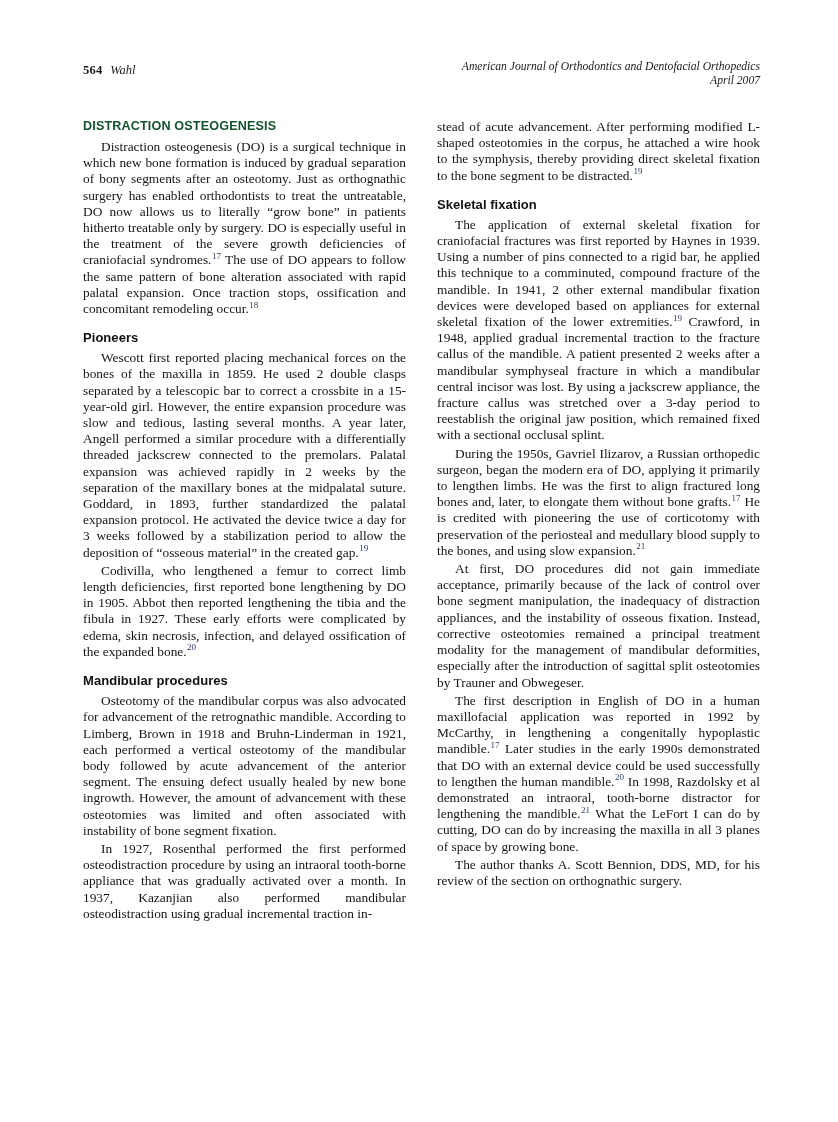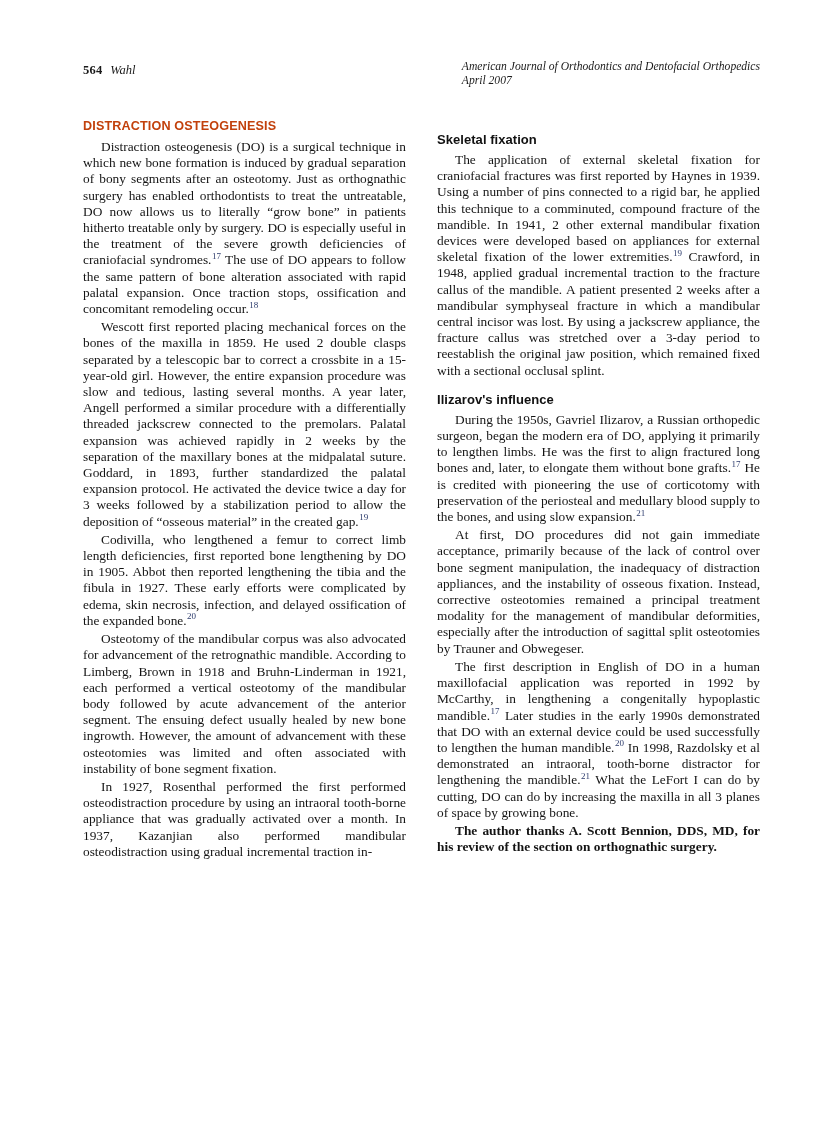--- a/index.html
+++ b/index.html
@@ -47,20 +47,21 @@
   .rh-author {
     font-family: "Liberation Serif", serif;
     font-style: italic;
     font-size: 12.5px;
     margin-left: 8px;
   }
   .rh-right {
     position: absolute;
     right: 0;
     top: 0;
+    text-align: right;
     font-family: "Liberation Serif", serif;
     font-style: italic;
     font-size: 11.6px;
     line-height: 14.4px;
   }
   .rh-right div { white-space: nowrap; }
 
   
   .columns {
     position: absolute;
@@ -76,21 +77,21 @@
   .col-left  { left: 0px; }
   .col-right { left: 354px; }
 
   h2.section-title {
     margin: 0 0 5px 0;
     font-family: "Liberation Sans", sans-serif;
     font-weight: bold;
     font-size: 12.6px;
     letter-spacing: 0.15px;
     line-height: 15px;
-    color: #c2410c;
+    color: #14532d;
   }
   h3.sub-title {
     margin: 13px 0 5px 0;
     font-family: "Liberation Sans", sans-serif;
     font-weight: bold;
     font-size: 13px;
     letter-spacing: 0.05px;
     line-height: 15px;
     color: #111111;
   }
@@ -112,21 +113,21 @@
 
   sup.ref {
     font-size: 9px;
     vertical-align: super;
     line-height: 0;
     color: #2b3a6b;
     font-family: "Liberation Serif", serif;
     padding-left: 0.5px;
   }
 
-  .gap-before { margin-top: 13px; font-weight: bold; }
+  .gap-before { margin-top: 13px; }
 </style>
 </head>
 <body>
 
 <div class="page">
 
   <div class="running-head">
     <div class="rh-left">
       <span class="rh-folio">564</span><span class="rh-author">Wahl</span>
     </div>
@@ -137,40 +138,42 @@
   </div>
 
   <div class="columns">
 
     <div class="col col-left">
 
       <h2 class="section-title">DISTRACTION OSTEOGENESIS</h2>
 
       <p class="para"><span>Distraction osteogenesis (DO) is a surgical technique in which new bone formation is induced by gradual separation of bony segments after an osteotomy. Just as orthognathic surgery has enabled orthodontists to treat the untreatable, DO now allows us to literally “grow bone” in patients hitherto treatable only by surgery. DO is especially useful in the treatment of the severe growth deficiencies of craniofacial syndromes.</span><sup class="ref">17</sup><span> The use of DO appears to follow the same pattern of bone alteration associated with rapid palatal expansion. Once traction stops, ossification and concomitant remodeling occur.</span><sup class="ref">18</sup></p>
 
+      <h3 class="sub-title">Pioneers</h3>
 
       <p class="para"><span>Wescott first reported placing mechanical forces on the bones of the maxilla in 1859. He used 2 double clasps separated by a telescopic bar to correct a crossbite in a 15-year-old girl. However, the entire expansion procedure was slow and tedious, lasting several months. A year later, Angell performed a similar procedure with a differentially threaded jackscrew connected to the premolars. Palatal expansion was achieved rapidly in 2 weeks by the separation of the maxillary bones at the midpalatal suture. Goddard, in 1893, further standardized the palatal expansion protocol. He activated the device twice a day for 3 weeks followed by a stabilization period to allow the deposition of “osseous material” in the created gap.</span><sup class="ref">19</sup></p>
 
       <p class="para"><span>Codivilla, who lengthened a femur to correct limb length deficiencies, first reported bone lengthening by DO in 1905. Abbot then reported lengthening the tibia and the fibula in 1927. These early efforts were complicated by edema, skin necrosis, infection, and delayed ossification of the expanded bone.</span><sup class="ref">20</sup></p>
 
+      <h3 class="sub-title">Mandibular procedures</h3>
 
       <p class="para">Osteotomy of the mandibular corpus was also advocated for advancement of the retrognathic mandible. According to Limberg, Brown in 1918 and Bruhn-Linderman in 1921, each performed a vertical osteotomy of the mandibular body followed by acute advancement of the anterior segment. The ensuing defect usually healed by new bone ingrowth. However, the amount of advancement with these osteotomies was limited and often associated with instability of bone segment fixation.</p>
 
       <p class="para">In 1927, Rosenthal performed the first performed osteodistraction procedure by using an intraoral tooth-borne appliance that was gradually activated over a month. In 1937, Kazanjian also performed mandibular osteodistraction using gradual incremental traction in-</p>
 
     </div>
 
     <div class="col col-right">
 
+      <p class="para no-indent"><span>stead of acute advancement. After performing modified L-shaped osteotomies in the corpus, he attached a wire hook to the symphysis, thereby providing direct skeletal fixation to the bone segment to be distracted.</span><sup class="ref">19</sup></p>
 
       <h3 class="sub-title">Skeletal fixation</h3>
 
       <p class="para"><span>The application of external skeletal fixation for craniofacial fractures was first reported by Haynes in 1939. Using a number of pins connected to a rigid bar, he applied this technique to a comminuted, compound fracture of the mandible. In 1941, 2 other external mandibular fixation devices were developed based on appliances for external skeletal fixation of the lower extremities.</span><sup class="ref">19</sup><span> Crawford, in 1948, applied gradual incremental traction to the fracture callus of the mandible. A patient presented 2 weeks after a mandibular symphyseal fracture in which a mandibular central incisor was lost. By using a jackscrew appliance, the fracture callus was stretched over a 3-day period to reestablish the original jaw position, which remained fixed with a sectional occlusal splint.</span></p>
 
-      <h3 class="sub-title">Ilizarov's influence</h3>
 
       <p class="para"><span>During the 1950s, Gavriel Ilizarov, a Russian orthopedic surgeon, began the modern era of DO, applying it primarily to lengthen limbs. He was the first to align fractured long bones and, later, to elongate them without bone grafts.</span><sup class="ref">17</sup><span> He is credited with pioneering the use of corticotomy with preservation of the periosteal and medullary blood supply to the bones, and using slow expansion.</span><sup class="ref">21</sup></p>
 
       <p class="para">At first, DO procedures did not gain immediate acceptance, primarily because of the lack of control over bone segment manipulation, the inadequacy of distraction appliances, and the instability of osseous fixation. Instead, corrective osteotomies remained a principal treatment modality for the management of mandibular deformities, especially after the introduction of sagittal split osteotomies by Trauner and Obwegeser.</p>
 
       <p class="para"><span>The first description in English of DO in a human maxillofacial application was reported in 1992 by McCarthy, in lengthening a congenitally hypoplastic mandible.</span><sup class="ref">17</sup><span> Later studies in the early 1990s demonstrated that DO with an external device could be used successfully to lengthen the human mandible.</span><sup class="ref">20</sup><span> In 1998, Razdolsky et al demonstrated an intraoral, tooth-borne distractor for lengthening the mandible.</span><sup class="ref">21</sup><span> What the LeFort I can do by cutting, DO can do by increasing the maxilla in all 3 planes of space by growing bone.</span></p>
 
       <p class="para gap-before">The author thanks A. Scott Bennion, DDS, MD, for his review of the section on orthognathic surgery.</p>
 
     </div>

